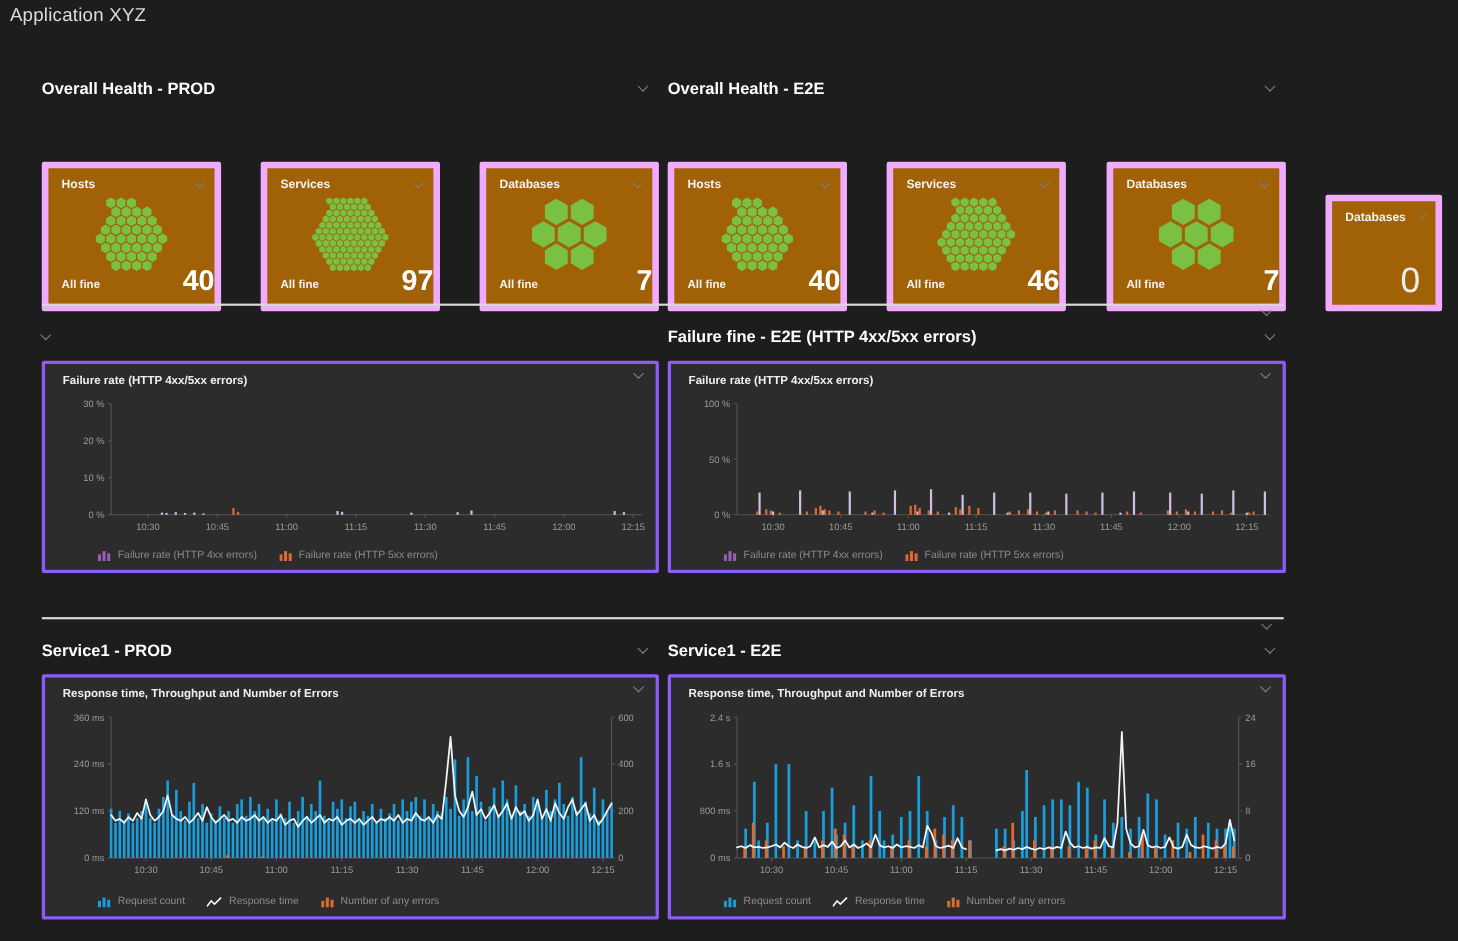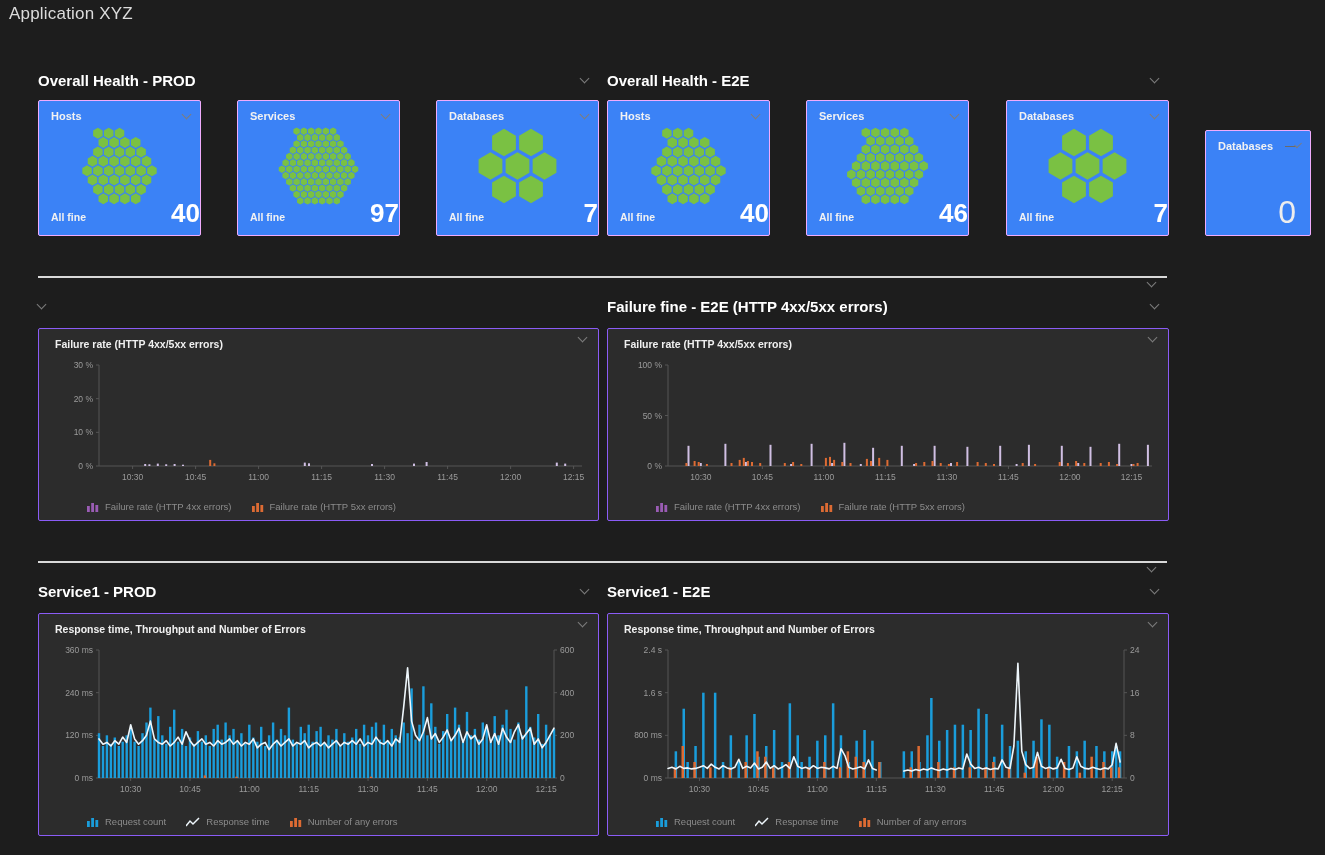--- a/index.html
+++ b/index.html
@@ -19,37 +19,37 @@
     position:absolute; height:20px;
     display:flex; justify-content:space-between; align-items:center;
   }
   .sec-head .sec-title { font-size:15px; font-weight:bold; color:#ffffff;text-align:center; }
   .chev {
     display:inline-block; width:7px; height:7px;
     border-right:1.5px solid #7d7d7d; border-bottom:1.5px solid #7d7d7d;
     transform:rotate(45deg); margin-top:-4px;
   }
   .tile {
-    position:absolute; background:#3b82f6; border:1px solid #f0abfc; border-radius:2px;
+    position:absolute; background:#a16207; border:6px solid #f0abfc; border-radius:2px;margin-top:47px;
   }
   .tile .tile-head {
     position:absolute; left:12px; right:10px; top:9px;
     display:flex; justify-content:space-between; align-items:center;
   }
   .tile .tile-title { font-size:11px; font-weight:bold; color:#f2f2f2; }
   .tile .hexwrap { position:absolute; left:8px; right:8px; top:26px; bottom:30px; }
   .tile .hexwrap svg { width:100%; height:100%; }
   .tile .tile-status { position:absolute; left:12px; bottom:12px; font-size:10.5px; font-weight:bold; color:#f2f2f2; }
   .tile .tile-count { position:absolute; right:0; bottom:6px; font-size:26px; font-weight:700; color:#ffffff; }
   .problems-count { position:absolute; right:14px; bottom:4px; font-size:32px; font-weight:300; color:#ededed; }
   .spark-dash { display:inline-block; width:20px; height:1px; background:#6a6a6a; margin-left:12px; margin-right:auto; }
   .separator { position:absolute; left:38px; width:1129px; height:2px; background:#d9d9d9; }
   .sep-chev { position:absolute; }
   .panel {
-    position:absolute; background:#2c2c2c; border:1px solid #8b5cf6; border-radius:2px;
+    position:absolute; background:#2c2c2c; border:3px solid #8b5cf6; border-radius:2px;
   }
   .panel .panel-head {
     position:absolute; left:16px; right:12px; top:9px;
     display:flex; justify-content:space-between; align-items:flex-start;
   }
   .panel .panel-title { font-size:10.5px; font-weight:bold; color:#f0f0f0; }
   .chart-body { position:absolute; left:0; right:0; top:28px; }
   .row2 .chart-body { height:133px; }
   .row3 .chart-body { height:160px; }
   .legend {

